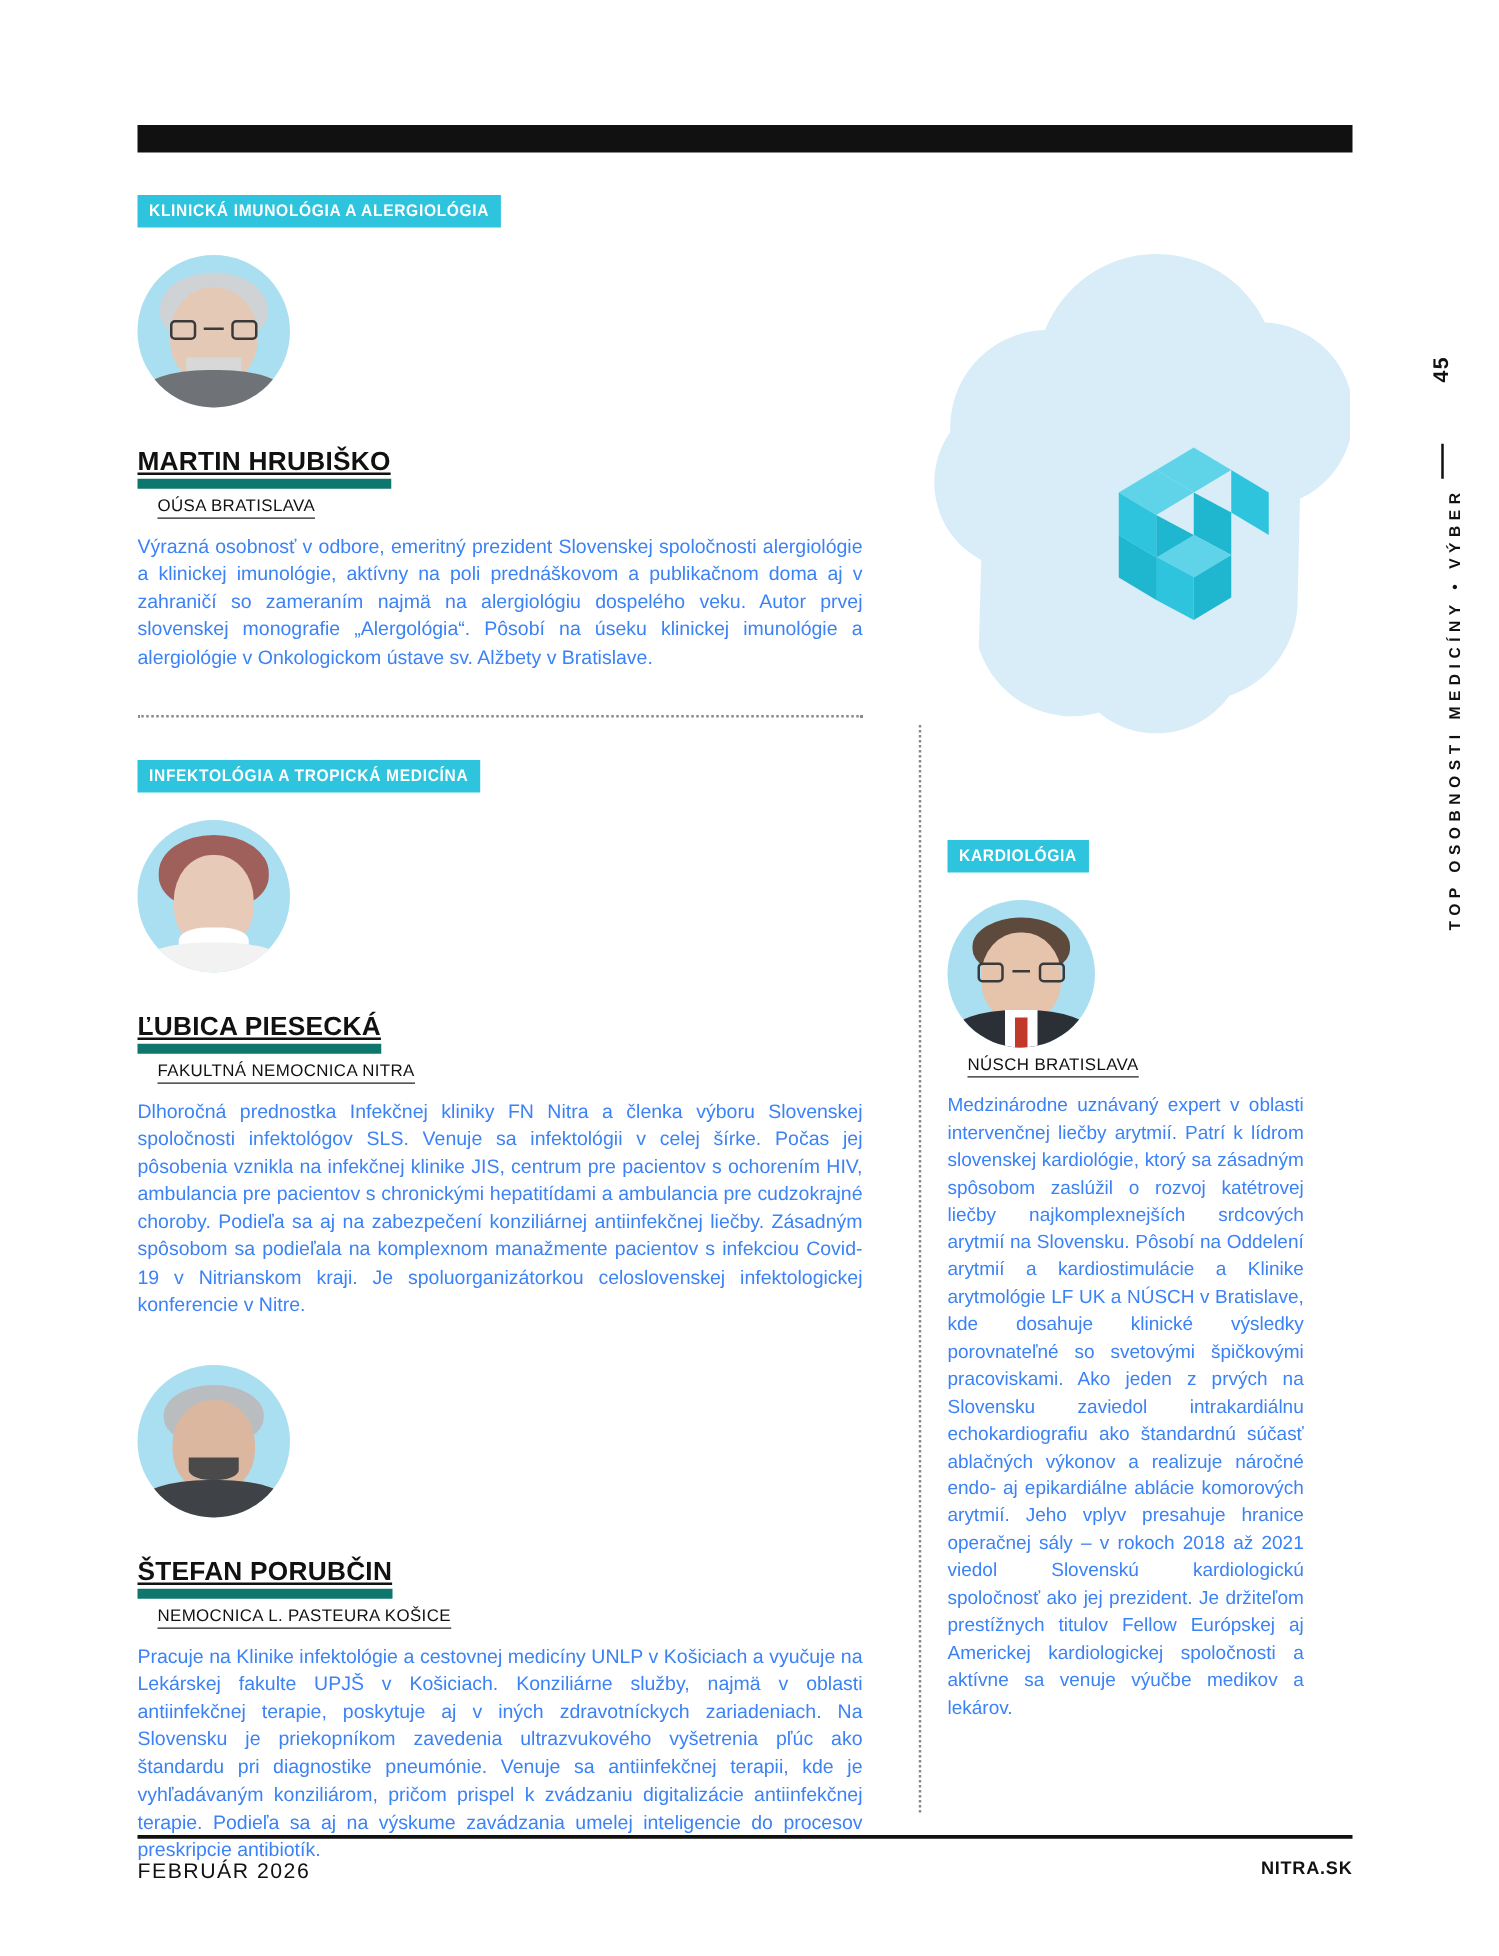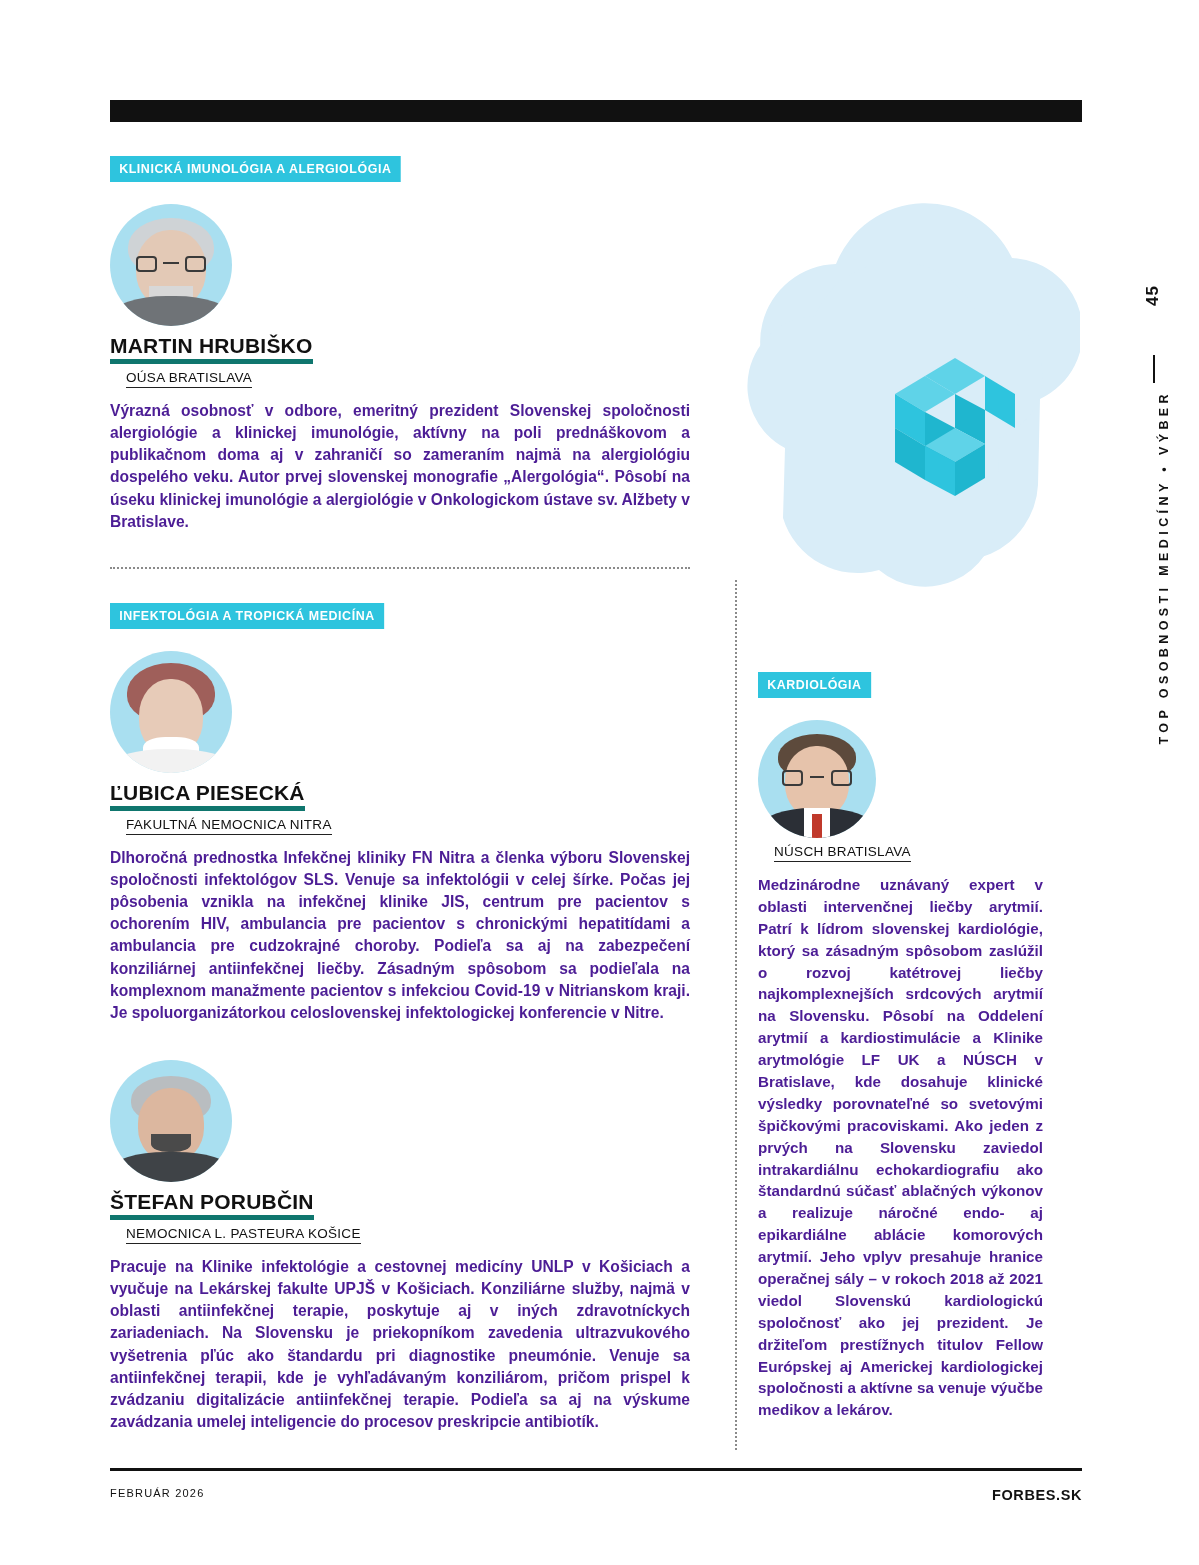--- a/index.html
+++ b/index.html
@@ -126,50 +126,50 @@
     position: absolute; left: 50%; transform: translateX(-50%);
     border-top: 2px solid #3a3a3a;
   }
   .face .lens {
     position: absolute; width: 21px; height: 16px;
     border: 2px solid #3a3a3a; border-radius: 4px;
   }
 
   
   .person-name {
-    margin-top: 8px;
+    margin-top: 32px;
     font-size: 21px;
     font-weight: 700;
     letter-spacing: 0.2px;
     color: #111;
     display: inline-block;
-    border-bottom: 5px solid #0f766e;
+    border-bottom: 8px solid #0f766e;
     padding-bottom: 1px;
     text-transform: uppercase;
+    text-decoration: underline;
   }
   .person-name.rt { font-size: 19px; }
   .person-org {
     margin-top: 6px;
     font-size: 13.5px;
     letter-spacing: 0.3px;
     color: #111;
     border-bottom: 1px solid #222;
     display: inline-block;
     padding-bottom: 2px;
     text-transform: uppercase;
     margin-left: 16px;
   }
   .person-bio {
     margin-top: 12px;
     font-size: 15.6px;
     line-height: 1.42;
-    color: #4c1d95;
+    color: #3b82f6;
     text-align: justify;
     hyphens: auto;
-    font-weight: bold;
   }
   .col-right .person-bio { font-size: 15.2px; line-height: 1.44; }
 
   
   .dot-sep {
     border-top: 2px dotted #8a8a8a;
     margin: 34px 0 0 0;
     height: 0;
   }
   .v-dots {
@@ -196,21 +196,21 @@
     left: 110px;
     top: 1468px;
     width: 972px;
     height: 3px;
     background: #111;
   }
   .footer-left {
     position: absolute;
     left: 110px;
     top: 1487px;
-    font-size: 11px;
+    font-size: 17px;
     letter-spacing: 1.2px;
     color: #111;
     text-transform: uppercase;
   }
   .footer-right {
     position: absolute;
     right: 117px;
     top: 1487px;
     font-size: 14.5px;
     letter-spacing: 0.6px;
@@ -339,15 +339,15 @@
         <div style="position:absolute;left:50%;transform:translateX(-50%);top:94px;width:10px;height:28px;background:#c0392b;"></div>
       </div>
     </div>
 
     <div><span class="person-org">NÚSCH BRATISLAVA</span></div>
     <p class="person-bio">Medzinárodne uznávaný expert v oblasti intervenčnej liečby arytmií. Patrí k lídrom slovenskej kardiológie, ktorý sa zásadným spôsobom zaslúžil o rozvoj katétrovej liečby najkomplexnejších srdcových arytmií na Slovensku. Pôsobí na Oddelení arytmií a kardiostimulácie a Klinike arytmológie LF UK a NÚSCH v Bratislave, kde dosahuje klinické výsledky porovnateľné so svetovými špičkovými pracoviskami. Ako jeden z prvých na Slovensku zaviedol intrakardiálnu echokardiografiu ako štandardnú súčasť ablačných výkonov a realizuje náročné endo- aj epikardiálne ablácie komorových arytmií. Jeho vplyv presahuje hranice operačnej sály – v rokoch 2018 až 2021 viedol Slovenskú kardiologickú spoločnosť ako jej prezident. Je držiteľom prestížnych titulov Fellow Európskej aj Americkej kardiologickej spoločnosti a aktívne sa venuje výučbe medikov a lekárov.</p>
   </div>
 
   <div class="footer-rule"></div>
   <div class="footer-left">FEBRUÁR 2026</div>
-  <div class="footer-right">FORBES.SK</div>
+  <div class="footer-right">NITRA.SK</div>
 
 </div>
 
 </body></html>

